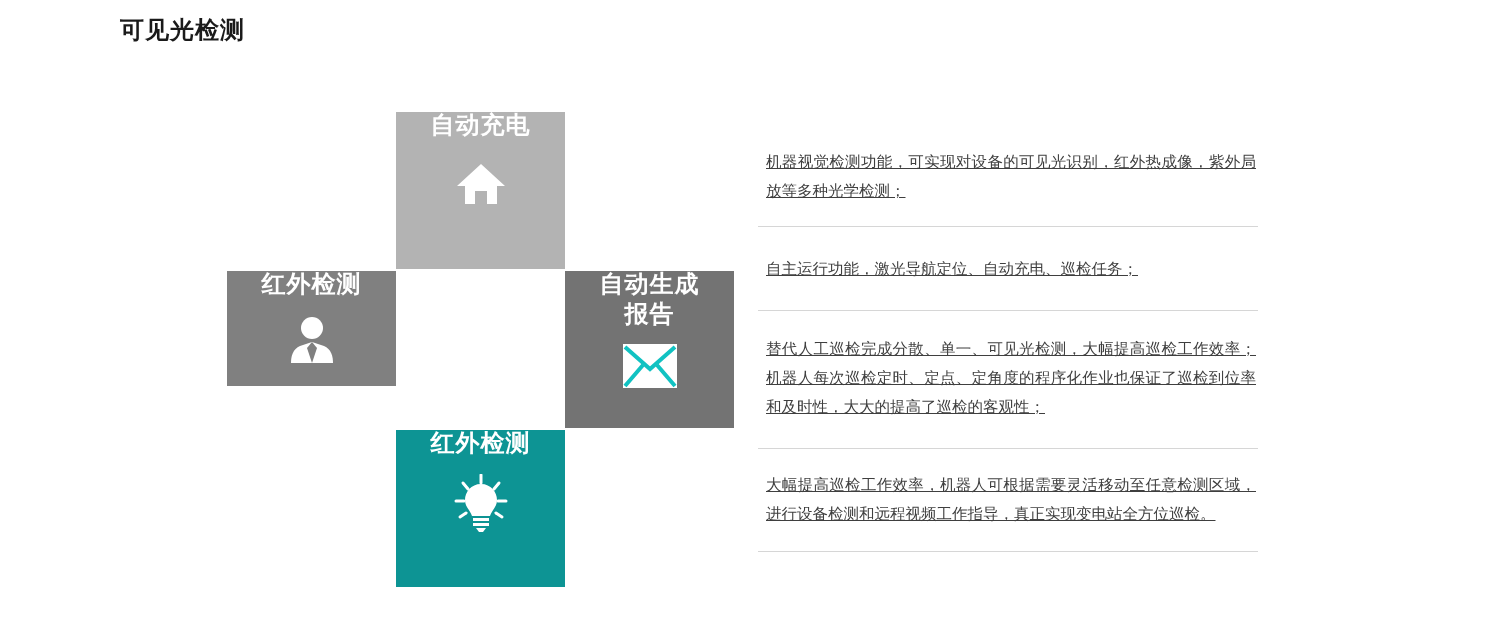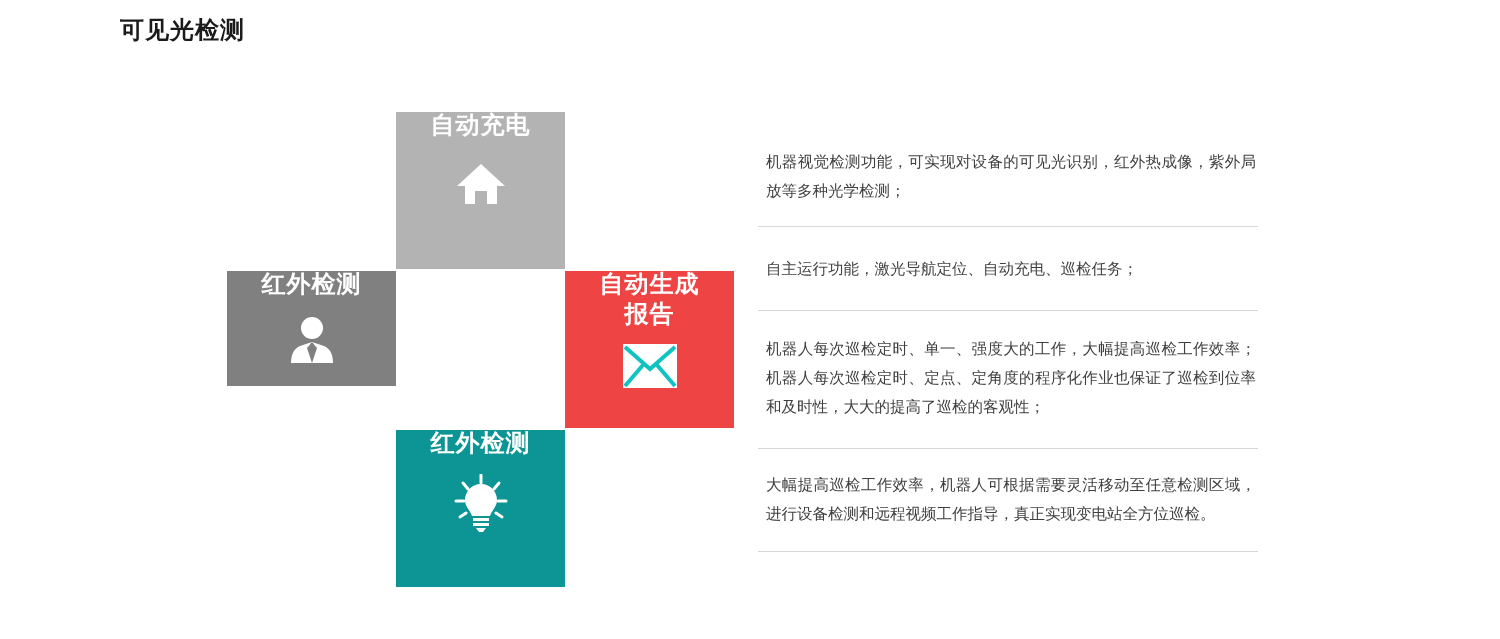--- a/index.html
+++ b/index.html
@@ -57,21 +57,21 @@
   .tile-icon {
     margin-top: 14px;
     width: 52px;
     height: 52px;
     display: block;
   }
 
   
   .tile-top    { left: 169px; top: 0px;   width: 169px; height: 157px; background: #b3b3b3; }
   .tile-left   { left: 0px;   top: 159px; width: 169px; height: 115px; background: #808080; }
-  .tile-right  { left: 338px; top: 159px; width: 169px; height: 157px; background: #ef4444; }
+  .tile-right  { left: 338px; top: 159px; width: 169px; height: 157px; background: #737373; }
   .tile-bottom { left: 169px; top: 318px; width: 169px; height: 157px; background: #0d9494; }
 
   .tile-right  { left: 338px; }
   .tile-grid   { width: 507px; }
 
   .tile-top .tile-icon    { margin-top: 16px; }
   .tile-left .tile-icon   { margin-top: 14px; }
   .tile-right .tile-icon  { margin-top: 12px; width: 56px; height: 46px; }
   .tile-bottom .tile-icon { margin-top: 14px; width: 54px; height: 58px; }
 
@@ -86,20 +86,21 @@
     padding: 0 0 0 8px;
   }
   .info-text {
     font-family: "DejaVu Serif", "Liberation Serif", serif;
     font-size: 15.5px;
     line-height: 29px;
     color: #3f3f3f;
     text-align: justify;
     margin: 0;
     padding: 0 2px 0 0;
+    text-decoration: underline;
   }
   .divider {
     height: 1px;
     background: #d6d6d6;
     border: 0;
     margin: 0;
     width: 500px;
   }
   .sp-1 { height: 20px; }
   .sp-2 { height: 28px; }
@@ -172,21 +173,21 @@
   <div class="sp-2"></div>
 
   <div class="info-item">
     <p class="info-text">自主运行功能，激光导航定位、自动充电、巡检任务；</p>
   </div>
   <div class="sp-3"></div>
   <hr class="divider">
   <div class="sp-4"></div>
 
   <div class="info-item">
-    <p class="info-text">机器人每次巡检定时、单一、强度大的工作，大幅提高巡检工作效率；机器人每次巡检定时、定点、定角度的程序化作业也保证了巡检到位率和及时性，大大的提高了巡检的客观性；</p>
+    <p class="info-text">替代人工巡检完成分散、单一、可见光检测，大幅提高巡检工作效率；机器人每次巡检定时、定点、定角度的程序化作业也保证了巡检到位率和及时性，大大的提高了巡检的客观性；</p>
   </div>
   <div class="sp-5"></div>
   <hr class="divider">
   <div class="sp-6"></div>
 
   <div class="info-item">
     <p class="info-text">大幅提高巡检工作效率，机器人可根据需要灵活移动至任意检测区域，进行设备检测和远程视频工作指导，真正实现变电站全方位巡检。</p>
   </div>
   <div class="sp-7"></div>
   <hr class="divider">

